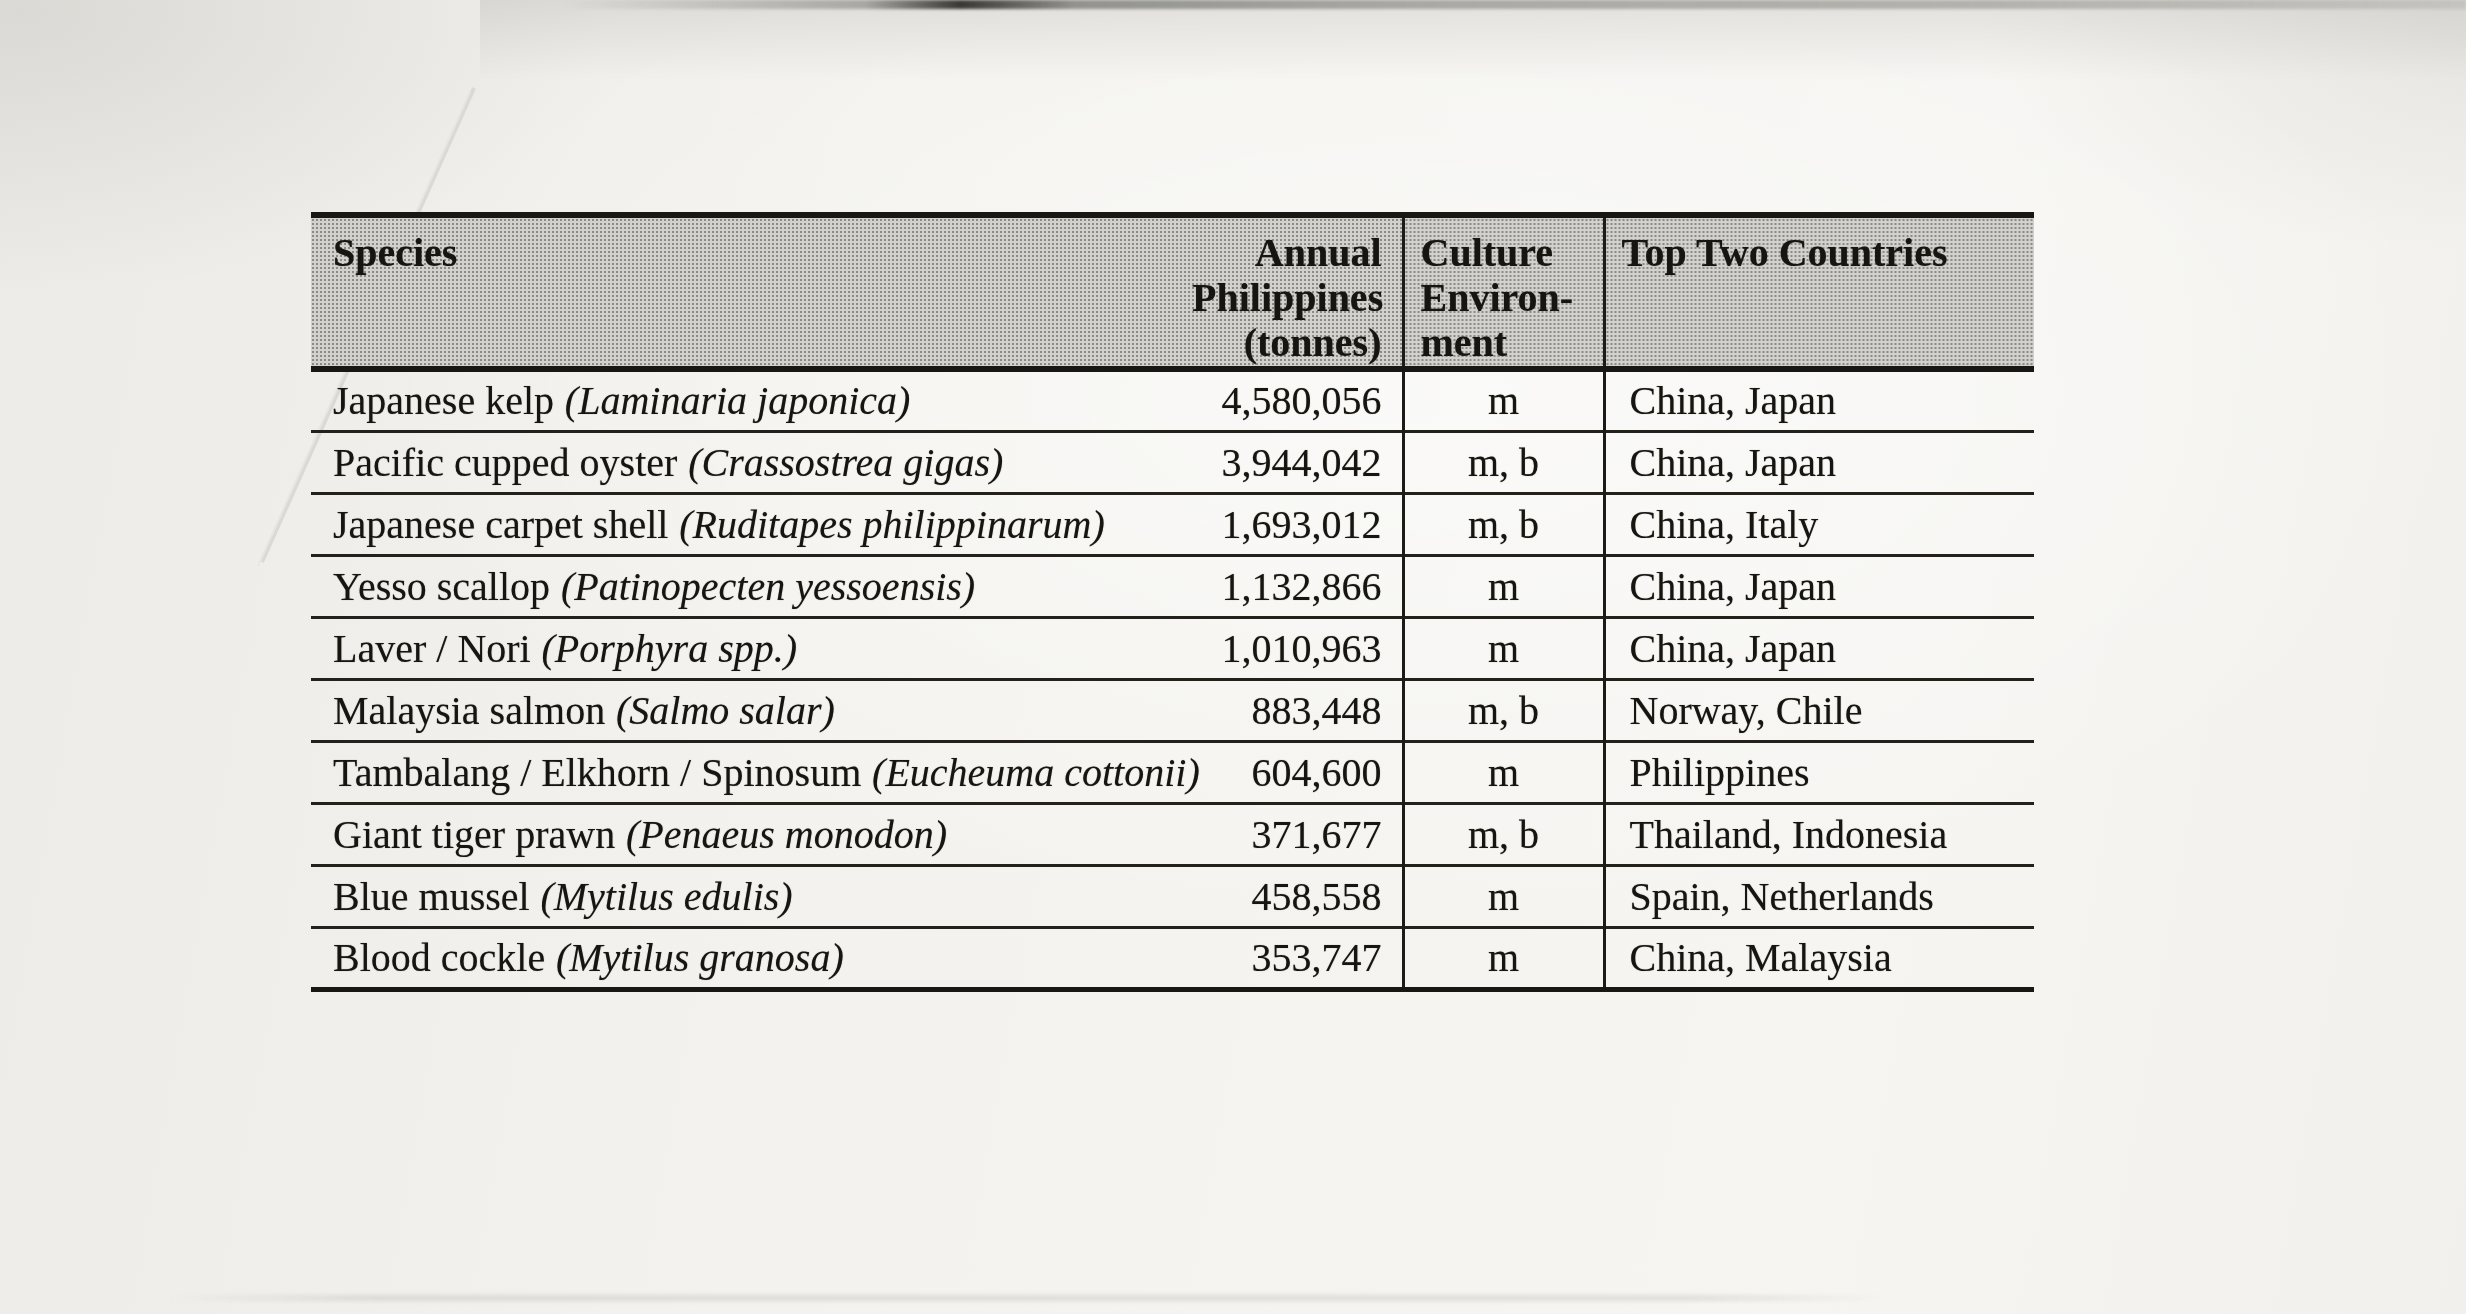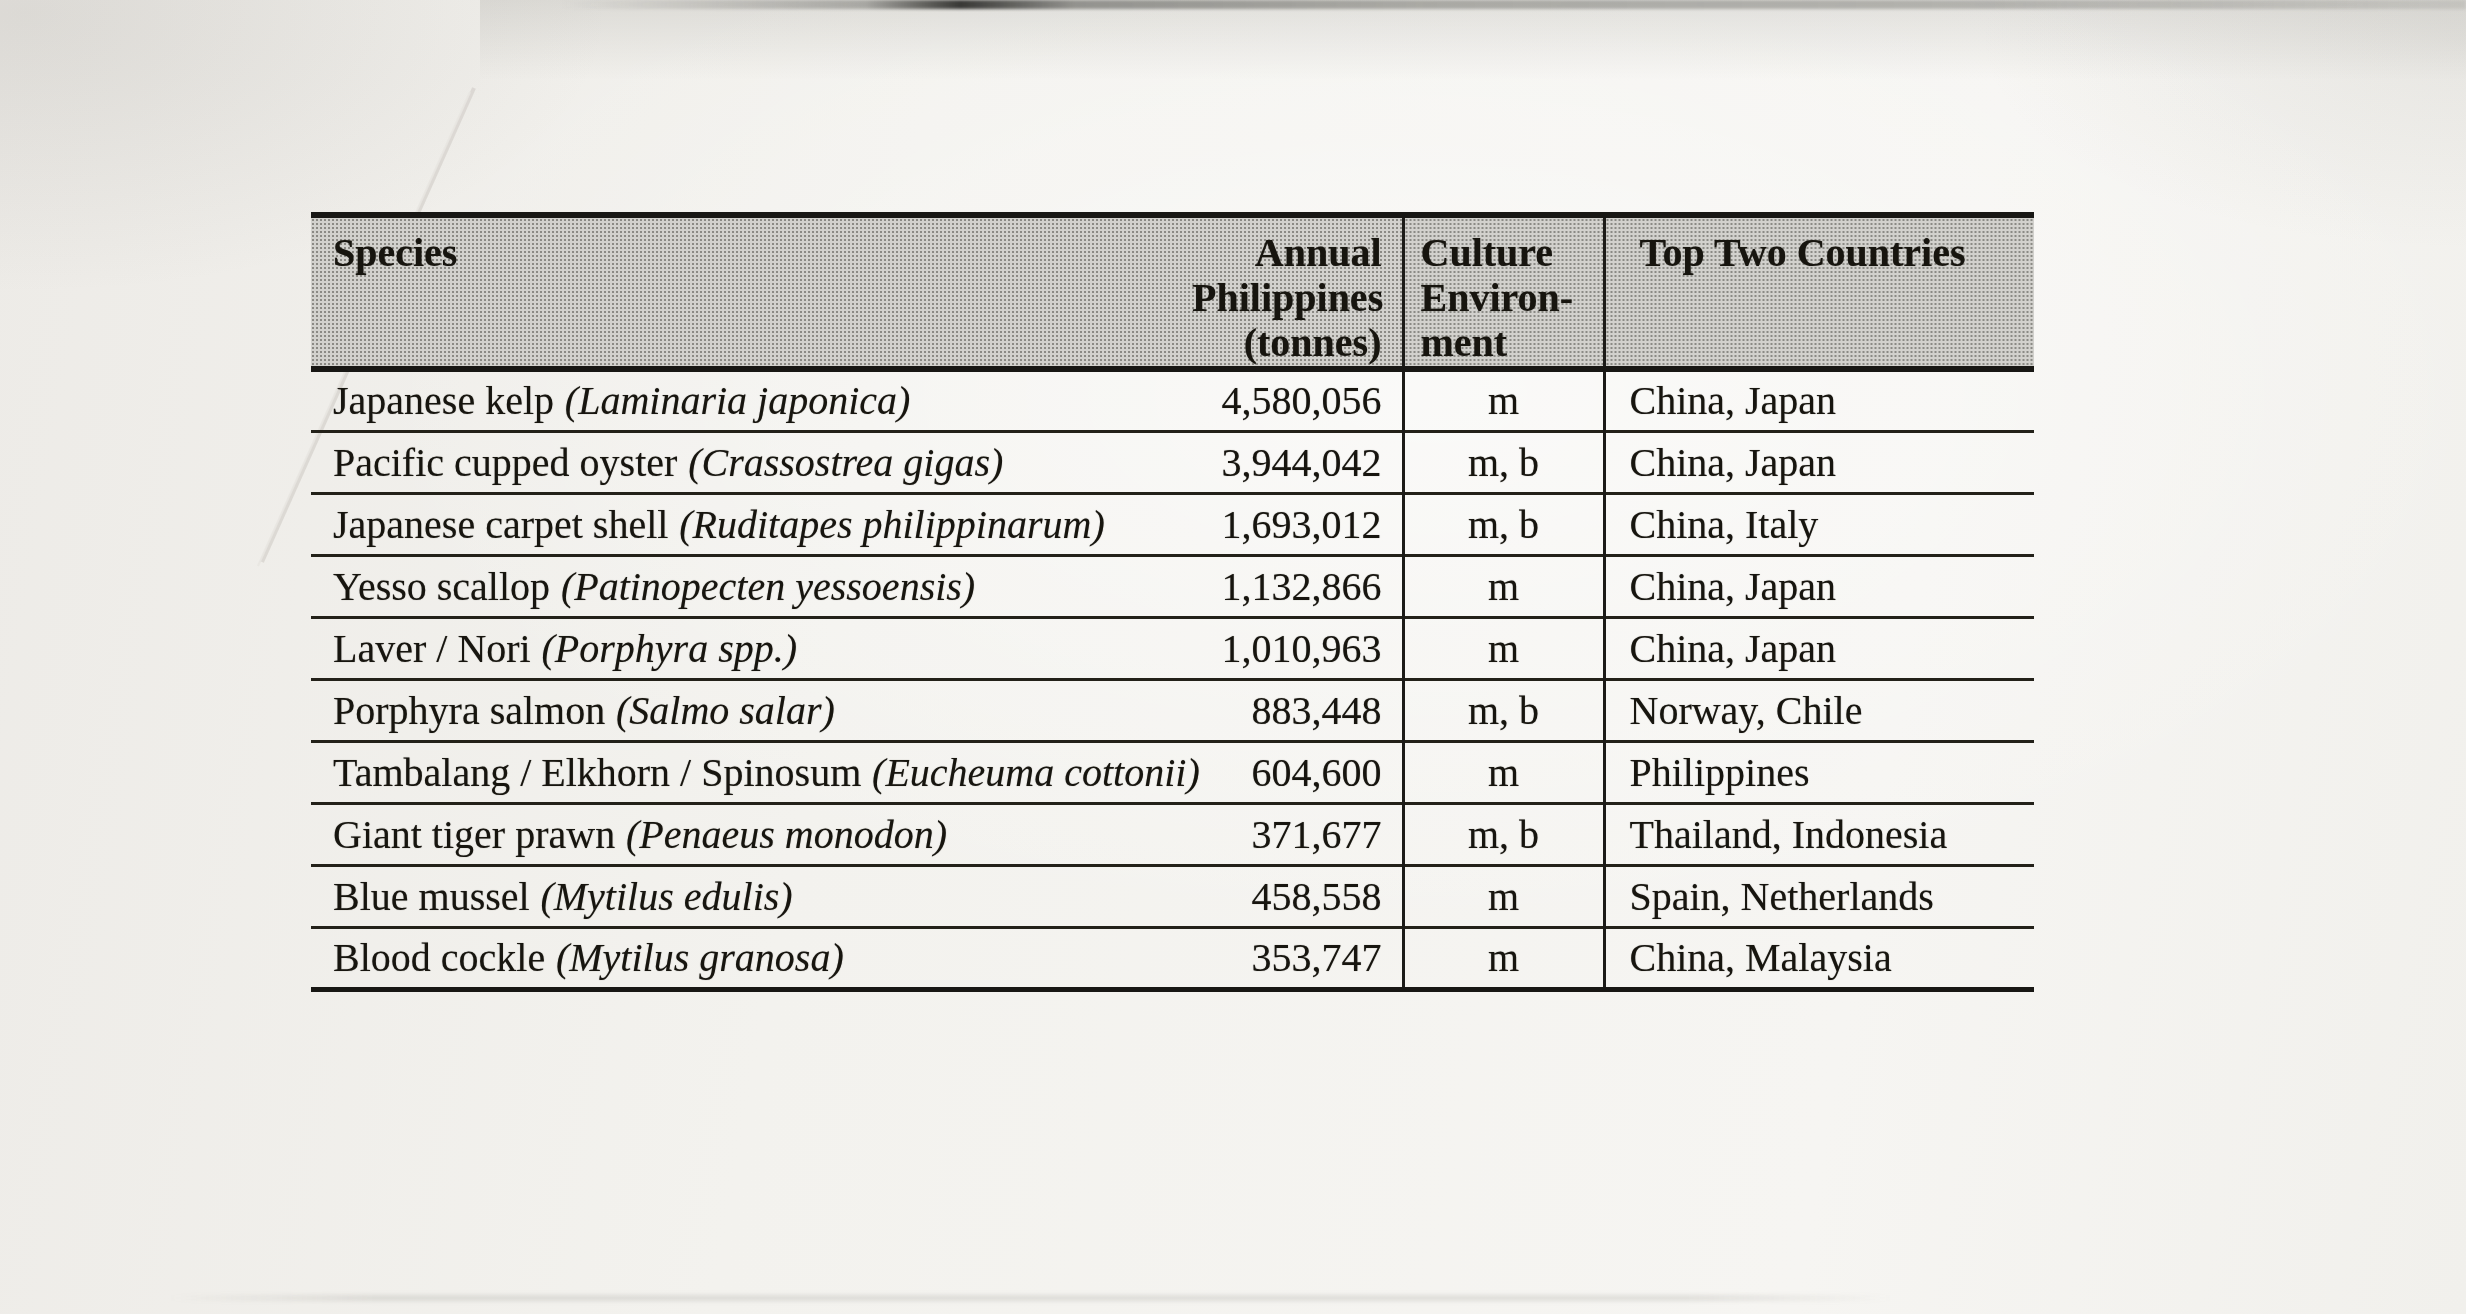--- a/index.html
+++ b/index.html
@@ -64,21 +64,21 @@
     vertical-align:middle;
     white-space:nowrap;
   }
   tbody tr + tr td{border-top:3px solid #232119;}
   .v-rule-l{border-left:3px solid #1c1b18;}
   .v-rule-r{border-right:3px solid #1c1b18;}
 
   .th-species{text-align:left;padding-left:22px;}
   .th-prod{text-align:right;padding-right:20px;}
   .th-cult{text-align:left;padding-left:16px;}
-  .th-countries{text-align:left;padding-left:34px;}
+  .th-countries{text-align:left;padding-left:16px;}
 
   .td-species{text-align:left;padding-left:22px;}
   .td-prod{text-align:right;padding-right:20px;}
   .td-cult{text-align:center;}
   .td-countries{text-align:left;padding-left:24px;}
 
   .sci{font-style:italic;margin-left:0.27em;}
   .doc-table, .doc-table th, .doc-table td{text-shadow:0 0 1px rgba(24,22,16,0.45);}
 </style>
 </head>
@@ -144,21 +144,21 @@
         <td class="td-cult v-rule-l v-rule-r">m</td>
         <td class="td-countries">China, Japan</td>
       </tr>
       <tr>
         <td class="td-species"><span>Laver / Nori</span><span class="sci">(Porphyra spp.)</span></td>
         <td class="td-prod">1,010,963</td>
         <td class="td-cult v-rule-l v-rule-r">m</td>
         <td class="td-countries">China, Japan</td>
       </tr>
       <tr>
-        <td class="td-species"><span>Porphyra salmon</span><span class="sci">(Salmo salar)</span></td>
+        <td class="td-species"><span>Malaysia salmon</span><span class="sci">(Salmo salar)</span></td>
         <td class="td-prod">883,448</td>
         <td class="td-cult v-rule-l v-rule-r">m, b</td>
         <td class="td-countries">Norway, Chile</td>
       </tr>
       <tr>
         <td class="td-species"><span>Tambalang / Elkhorn / Spinosum</span><span class="sci">(Eucheuma cottonii)</span></td>
         <td class="td-prod">604,600</td>
         <td class="td-cult v-rule-l v-rule-r">m</td>
         <td class="td-countries">Philippines</td>
       </tr>

